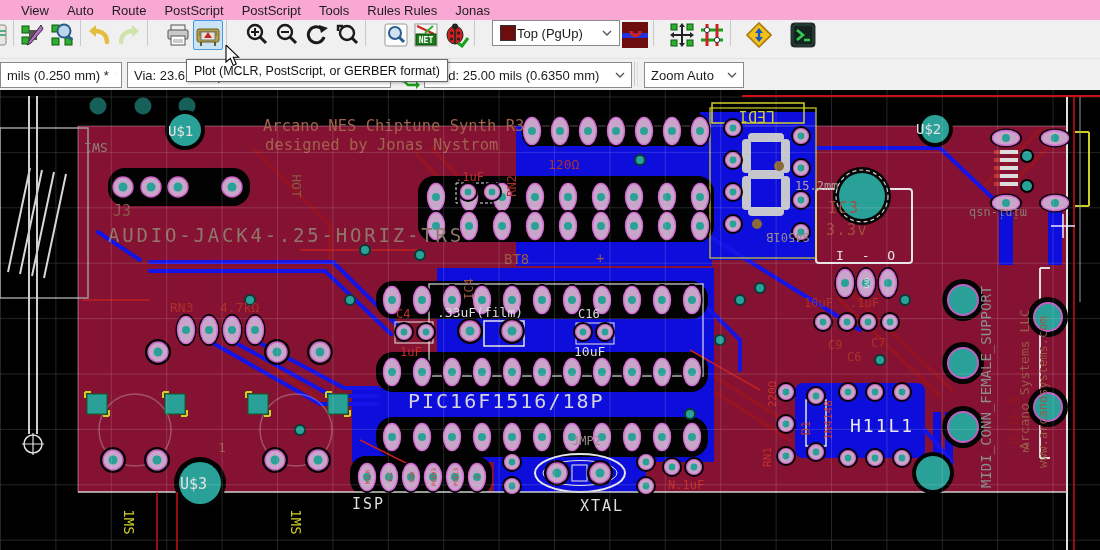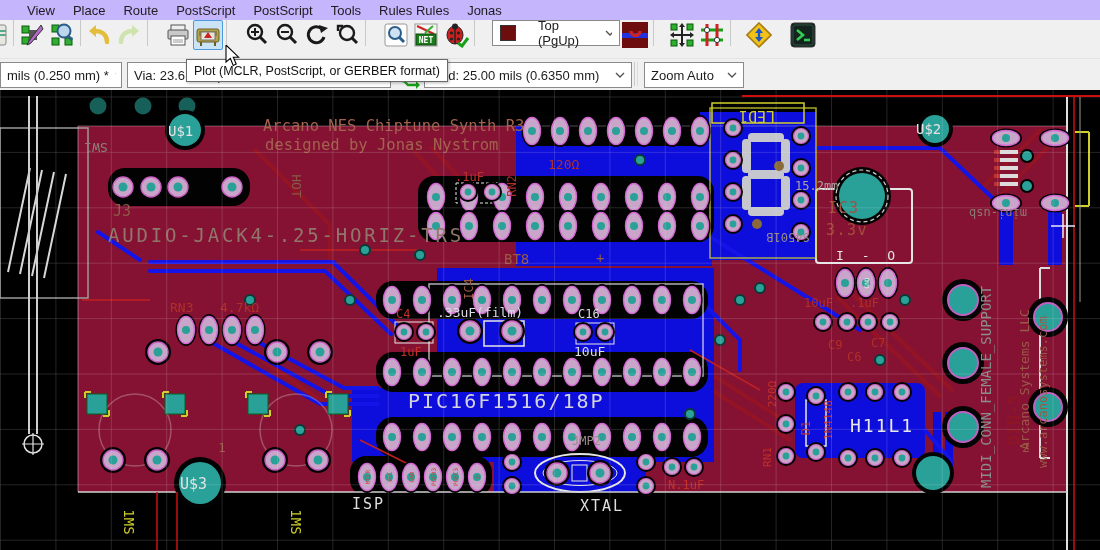--- a/index.html
+++ b/index.html
@@ -1,28 +1,28 @@
 <!DOCTYPE html>
 <html><head>
 <meta charset="utf-8">
 <style>
   html,body{margin:0;padding:0;background:#000;}
   .window{position:relative;width:1100px;height:550px;background:#f0f0f0;overflow:hidden;
           font-family:"Liberation Sans",sans-serif;-webkit-font-smoothing:antialiased;}
   .menubar{position:absolute;top:0;left:0;right:0;height:20px;display:flex;align-items:center;
-           padding-left:18px;font-size:13px;color:#1c1c1c;background:#c4b5fd;}
+           padding-left:12px;font-size:13px;color:#1c1c1c;background:#f9a8d4;}
   .menubar .mi{padding:2px 9px;cursor:default;}
   .toolbar{position:absolute;top:20px;left:0;right:0;height:38px;display:flex;background:#f0f0f0;}
   .tbtn{width:30px;height:30px;display:flex;align-items:center;justify-content:center;flex:0 0 auto;border-radius:2px;}
   .tbtn svg{display:block;}
   .tsep{width:1px;height:26px;background:#c9c9c9;margin:0 3px;flex:0 0 auto;}
   .sp12{width:12px;flex:0 0 auto;} .sp10{width:10px;flex:0 0 auto;} .sp14{width:14px;flex:0 0 auto;}
   .pressed{background:#cbe3f7;outline:1.5px solid #4a9bdd;outline-offset:-1.5px;}
   .layer-combo{width:128px;height:26px;background:#fff;border:1px solid #8a8a8a;display:flex;align-items:center;
-               gap:22px;padding:0 7px;font-size:13px;color:#1c1c1c;flex:0 0 auto;box-sizing:border-box;}
+               gap:1px;padding:0 7px;font-size:13px;color:#1c1c1c;flex:0 0 auto;box-sizing:border-box;}
   .layer-combo .swatch{width:14px;height:14px;background:#6e0d0d;border:1px solid #333;flex:0 0 auto;}
   .layer-combo .chev{margin-left:auto;}
   .aux{position:absolute;top:58px;left:0;right:0;height:32px;background:#f0f0f0;border-top:1px solid #e4e4e4;}
   .combo{position:absolute;top:3px;height:24px;background:#fff;border:1px solid #8a8a8a;display:flex;align-items:center;
          font-size:13px;color:#1c1c1c;padding:12px 6px;box-sizing:border-box;white-space:nowrap;overflow:hidden;}
   .combo .chev{margin-left:auto;padding-left:6px;}
   .aux-sep{position:absolute;left:634px;top:3px;width:1px;height:24px;background:#c9c9c9;}
   .aux-sep2{position:absolute;left:637px;top:3px;width:1px;height:24px;background:#dcdcdc;}
   .auxicon{position:absolute;left:394px;top:12px;}
   .tooltip{position:absolute;left:186px;top:59px;height:20px;background:#ffffff;border:1px solid #6a6a6a;
@@ -33,21 +33,21 @@
   .canvas svg{display:block;}
   text{font-family:"DejaVu Sans Mono",monospace;}
 </style>
 </head>
 <body>
 
 <div class="window">
 
   <div class="menubar">
     <span class="mi">View</span>
-    <span class="mi">Place</span>
+    <span class="mi">Auto</span>
     <span class="mi">Route</span>
     <span class="mi">PostScript</span>
     <span class="mi">PostScript</span>
     <span class="mi">Tools</span>
     <span class="mi">Rules Rules</span>
     <span class="mi">Jonas</span>
   </div>
 
   <div class="toolbar">
     <div class="tbtn" style="width:12px;margin-left:-2px">

